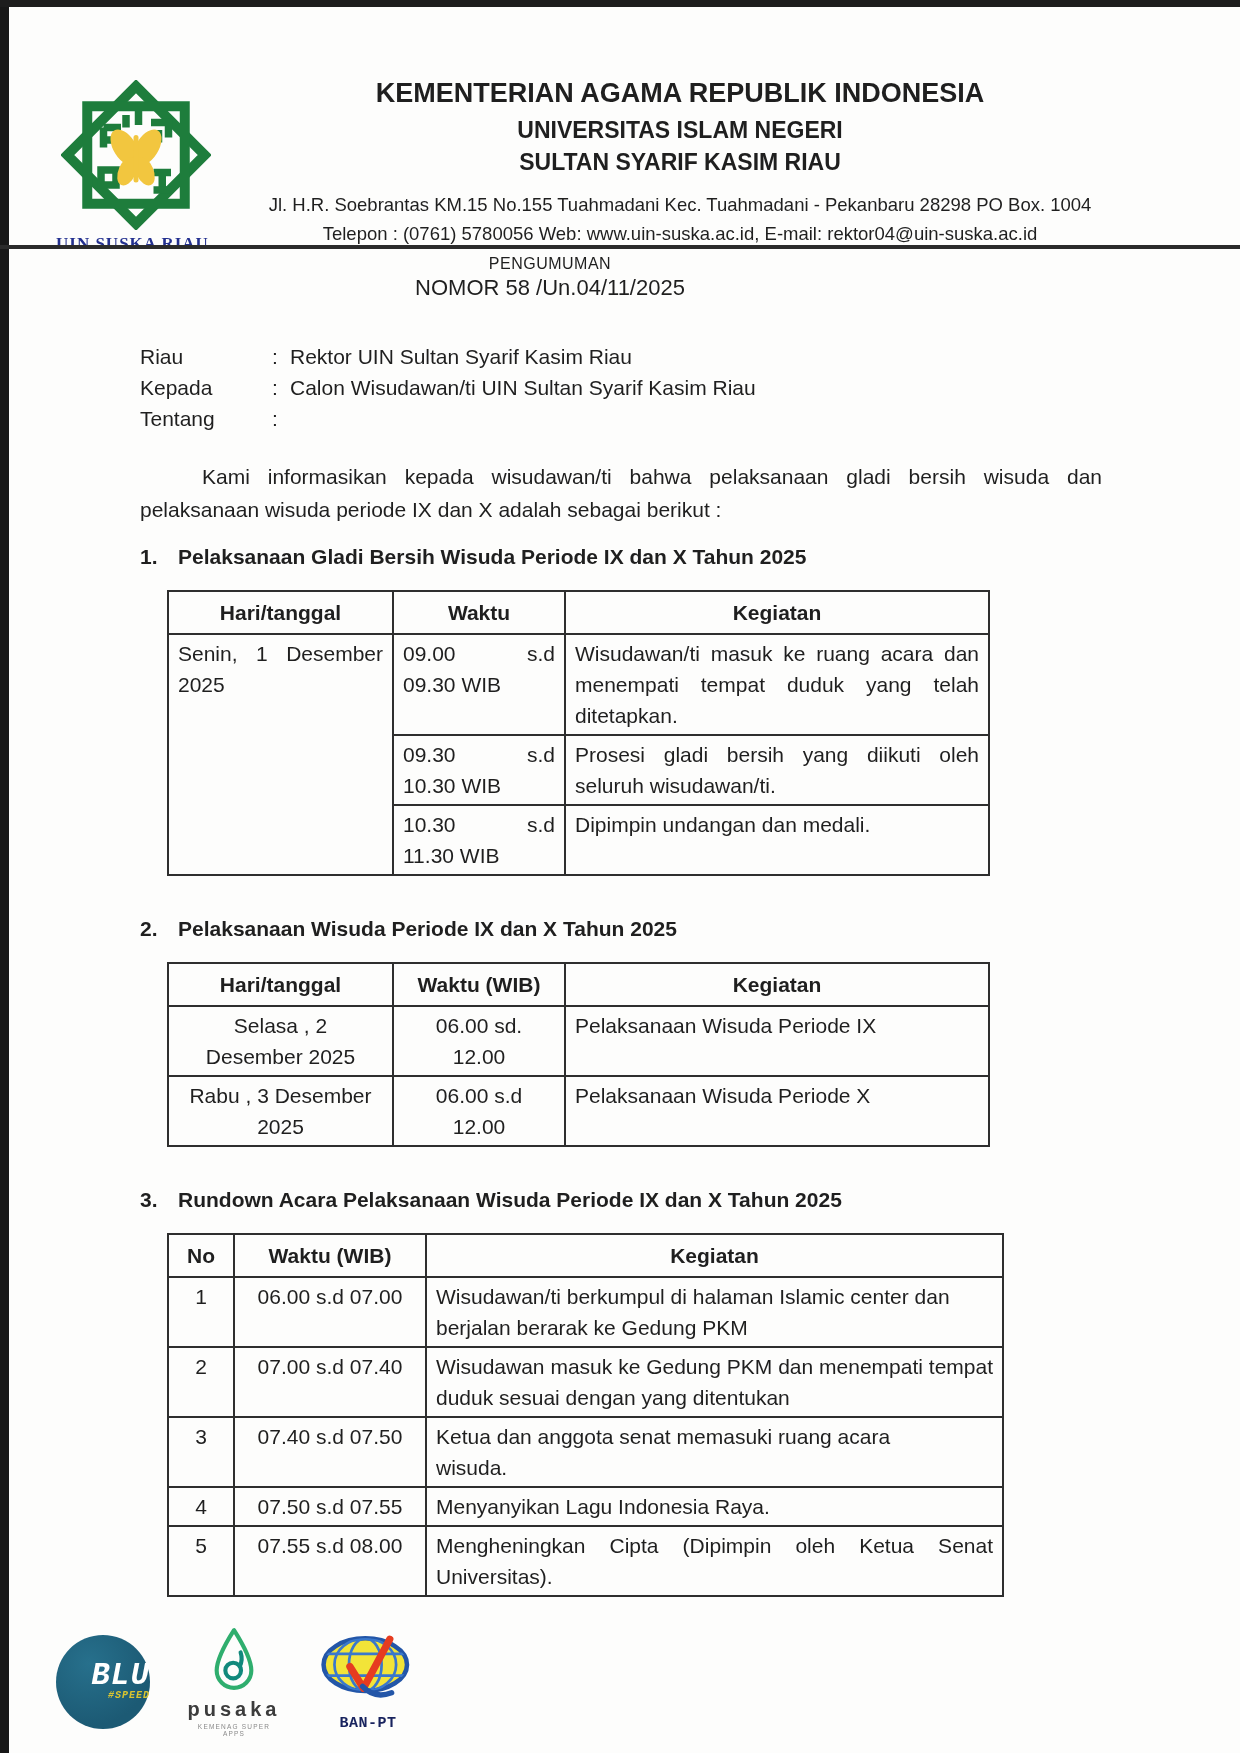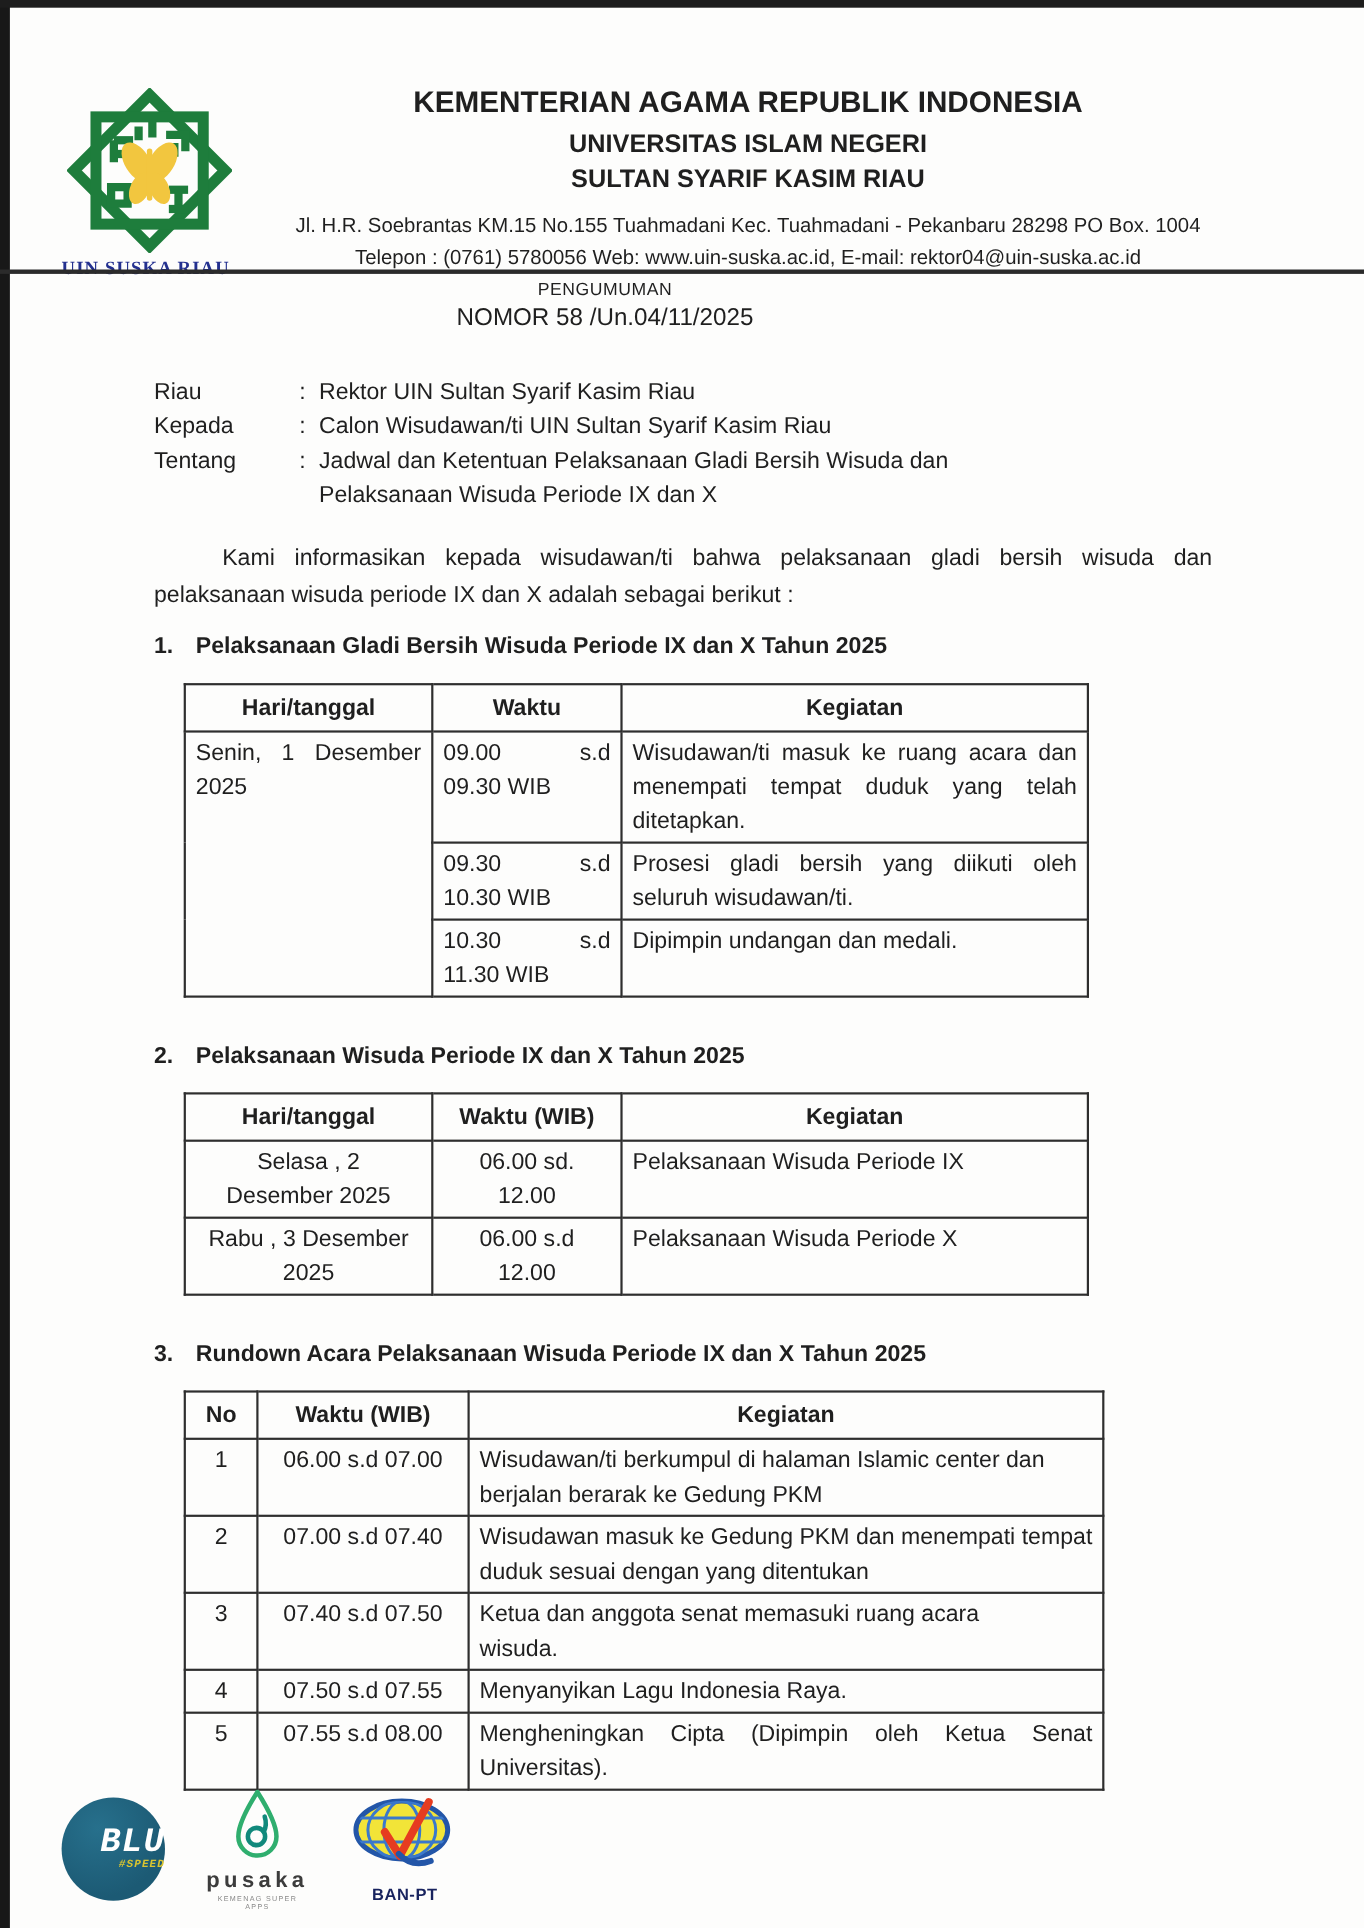--- a/index.html
+++ b/index.html
@@ -83,21 +83,21 @@
     background:radial-gradient(circle at 35% 30%, #27708c, #1c5a74 70%);
     display:flex; flex-direction:column; align-items:flex-end; justify-content:center;
     color:#fff;
     font-family:Liberation Mono, monospace;
   }
   .blu-text { font-size:31px; font-weight:bold; font-style:italic; letter-spacing:1px; line-height:28px; }
   .blu-tagline { font-size:10px; font-weight:bold; font-style:italic; color:#d9c430; letter-spacing:1px; margin-left:18px; }
   .pusaka-block { margin-left:36px; text-align:center; width:96px; }
   .pusaka-label { font-size:20px; font-weight:bold; letter-spacing:4px; color:#3c3c3c; margin-top:2px; }
   .pusaka-sub { font-size:6.5px; letter-spacing:1.2px; color:#8a8a8a; margin-top:2px; }
-  .banpt-block { margin-left:26px; text-align:center; width:120px; }
+  .banpt-block { margin-left:26px; text-align:center; width:120px;font-family:Liberation Mono, monospace; }
   .banpt-label { font-size:15px; font-weight:bold; color:#18235e; margin-top:0px; letter-spacing:0.5px; }
 </style>
 </head>
 <body>
 
 <div class="page">
   <div class="scan-edge-left"></div>
   <div class="scan-edge-top"></div>
 
   <div class="letterhead">
@@ -154,21 +154,20 @@
       <div class="meta-value">Rektor UIN Sultan Syarif Kasim Riau</div>
     </div>
     <div class="meta-row">
       <div class="meta-label">Kepada</div>
       <div class="meta-colon">:</div>
       <div class="meta-value">Calon Wisudawan/ti UIN Sultan Syarif Kasim Riau</div>
     </div>
     <div class="meta-row">
       <div class="meta-label">Tentang</div>
       <div class="meta-colon">:</div>
-      <div class="meta-value">Jadwal dan Ketentuan Pelaksanaan Gladi Bersih Wisuda dan Pelaksanaan Wisuda Periode IX dan X</div>
     </div>
   </div>
 
   <p class="intro">Kami informasikan kepada wisudawan/ti  bahwa pelaksanaan gladi bersih wisuda dan pelaksanaan wisuda periode IX dan X adalah sebagai berikut :</p>
 
   <div class="section-heading">
     <span class="section-number">1.</span>
     <span>Pelaksanaan Gladi Bersih Wisuda  Periode IX dan X Tahun 2025</span>
   </div>
 

